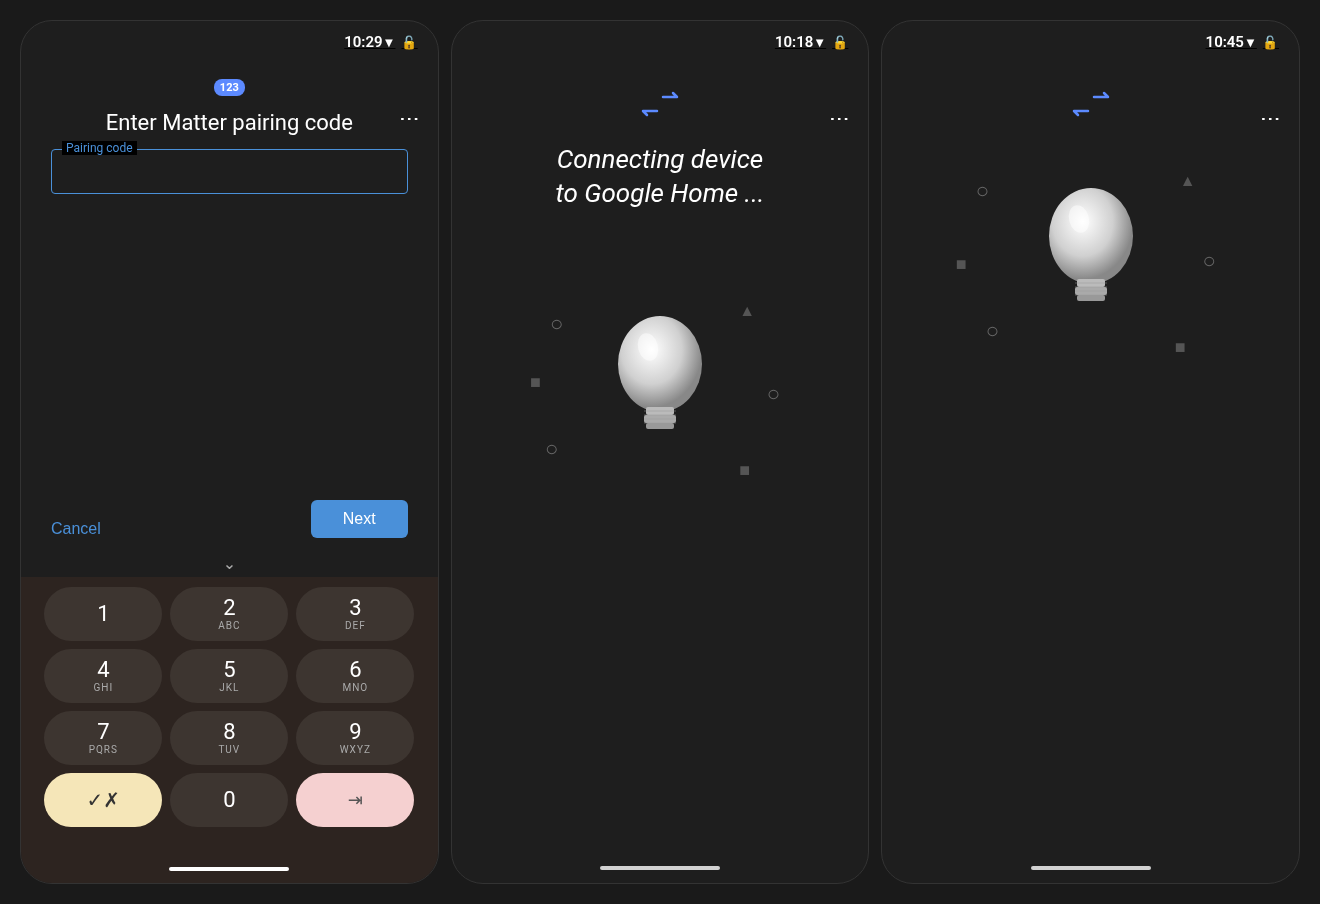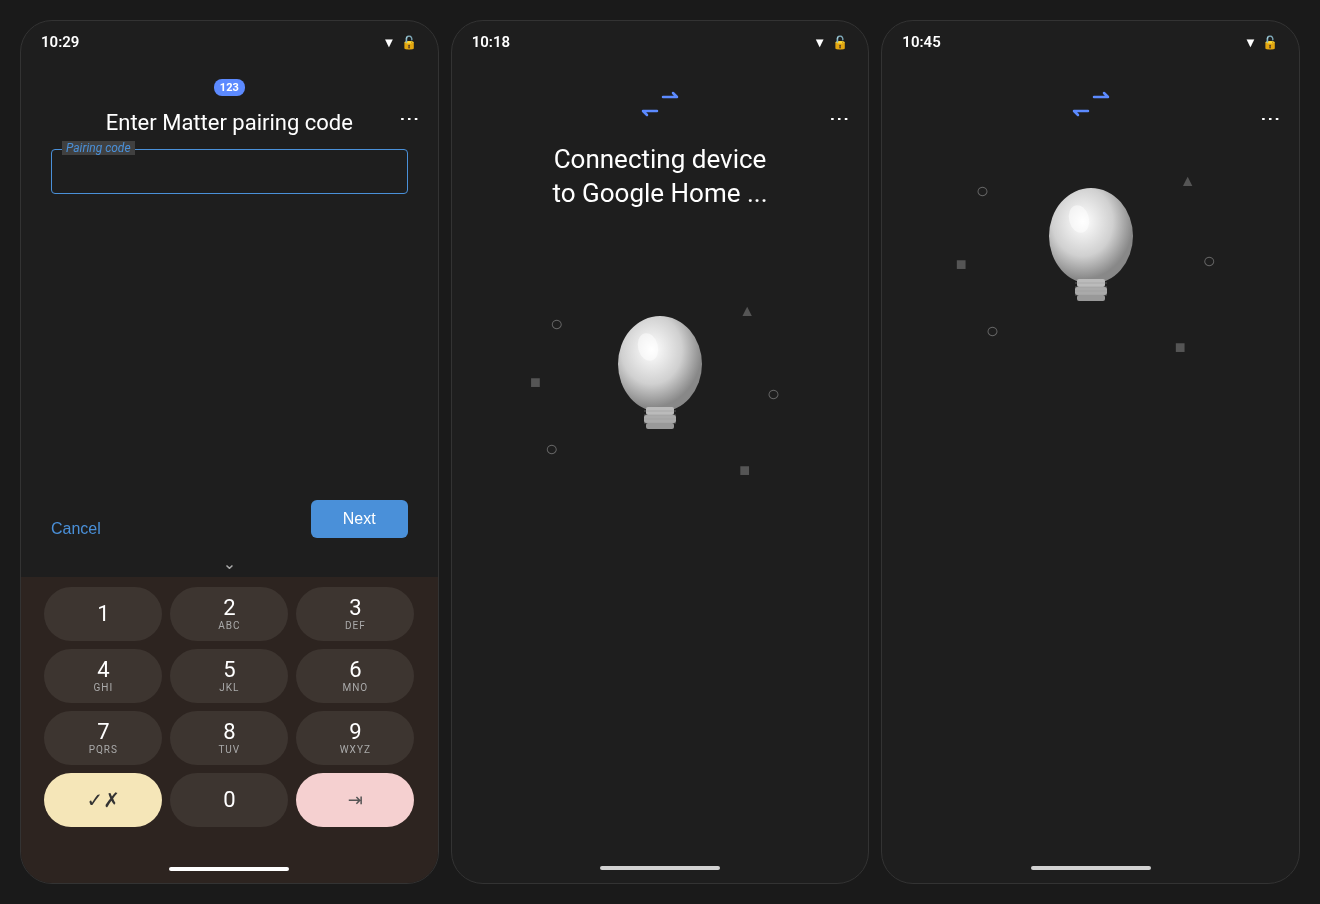--- a/index.html
+++ b/index.html
@@ -29,24 +29,25 @@
       border-radius: 32px;
       overflow: hidden;
       position: relative;
       border: 1px solid #333;
       display: flex;
       flex-direction: column;
     }
     
     .status-bar {
       display: flex;
-      justify-content: space-between;
+      justify-content: flex-end;
       align-items: center;
       padding: 12px 20px 8px;
       flex-shrink: 0;
+      text-decoration: underline;
     }
     .status-time {
       color: #fff;
       font-size: 15px;
       font-weight: 600;
     }
     .status-icons {
       display: flex;
       gap: 6px;
       align-items: center;
@@ -103,25 +104,24 @@
       border: 1.5px solid #4a90d9;
       border-radius: 4px;
       padding: 12px 14px;
       position: relative;
       margin-bottom: 16px;
     }
     .pairing-input-label {
       position: absolute;
       top: -9px;
       left: 10px;
-      background: #404040;
+      background: #000000;
       color: #4a90d9;
       font-size: 12px;
       padding: 0 4px;
-      font-style: italic;
     }
     .pairing-input-field {
       background: transparent;
       border: none;
       outline: none;
       color: #fff;
       font-size: 16px;
       width: 100%;
       caret-color: #fff;
     }
@@ -220,20 +220,21 @@
     .connect-icon-wrap {
       margin-bottom: 20px;
     }
     .connecting-title {
       color: #fff;
       font-size: 26px;
       font-weight: 400;
       text-align: center;
       line-height: 1.3;
       margin-bottom: 60px;
+      font-style: italic;
     }
     .bulb-scene {
       position: relative;
       width: 280px;
       height: 220px;
     }
     
     .bulb-center {
       position: absolute;
       left: 50%;

